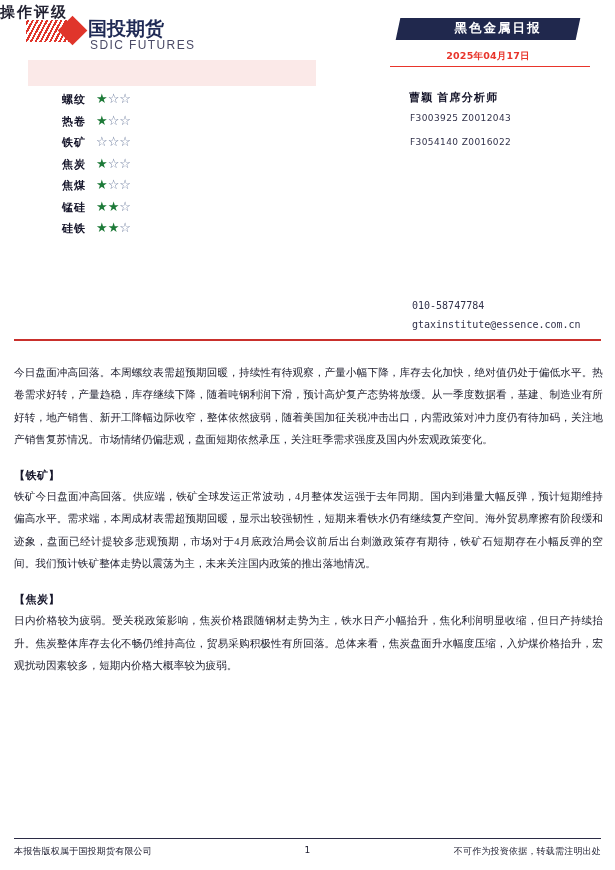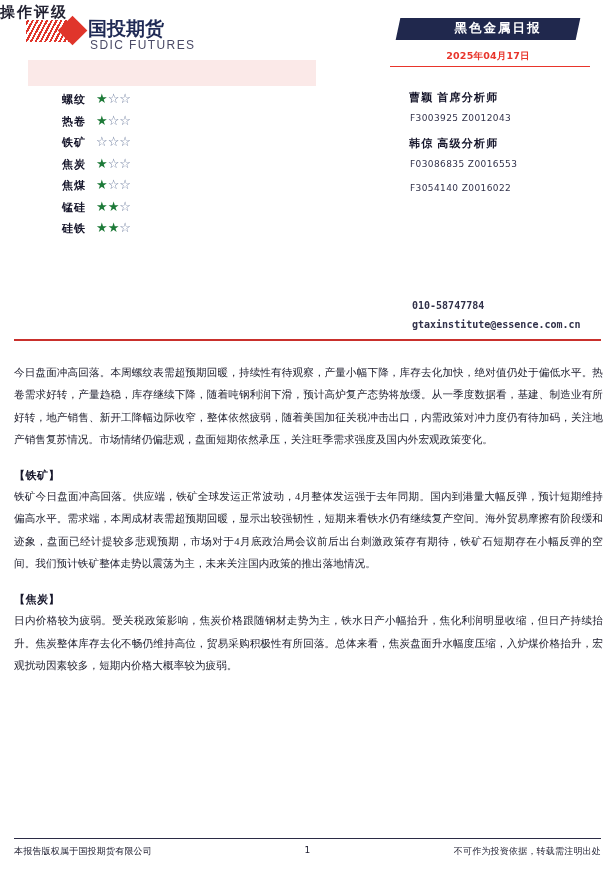--- a/index.html
+++ b/index.html
@@ -174,21 +174,20 @@
     font-size: 9px;
     color: #31314a;
     letter-spacing: 0.4px;
     line-height: 20px;
     padding-left: 20px;
   }
   #contact-block {
     position: absolute;
     left: 390px; top: 296px;
     width: 225px;
-    font-weight: bold;
   }
   .contact-line {
     font-family: "DejaVu Sans Mono", monospace;
     font-size: 10px;
     color: #31314a;
     letter-spacing: 0px;
     line-height: 19px;
     padding-left: 22px;
     white-space: nowrap;
   }
@@ -300,24 +299,20 @@
   <div id="report-title-text">黑色金属日报</div>
   <div id="report-date">2025年04月17日</div>
   <div id="report-date-rule"></div>
 
   <div id="analyst-block">
     <div class="analyst">
       <div class="analyst-name">曹颖 首席分析师</div>
       <div class="analyst-code">F3003925  Z0012043</div>
     </div>
     <div class="analyst">
-      <div class="analyst-name">韩倞 高级分析师</div>
-      <div class="analyst-code">F03086835  Z0016553</div>
-    </div>
-    <div class="analyst">
       <div class="analyst-code">F3054140  Z0016022</div>
     </div>
   </div>
 
   <div id="contact-block">
     <div class="contact-line">010-58747784</div>
     <div class="contact-line">gtaxinstitute@essence.com.cn</div>
   </div>
 </div>
 

